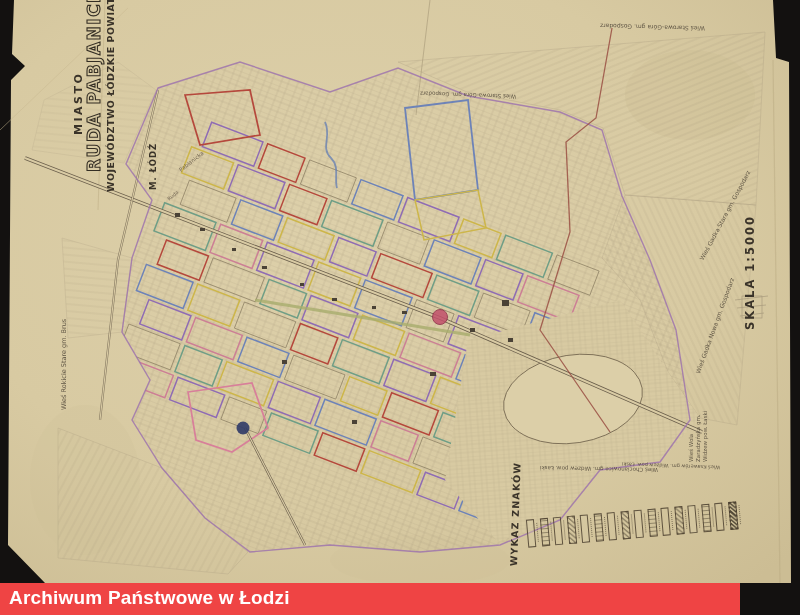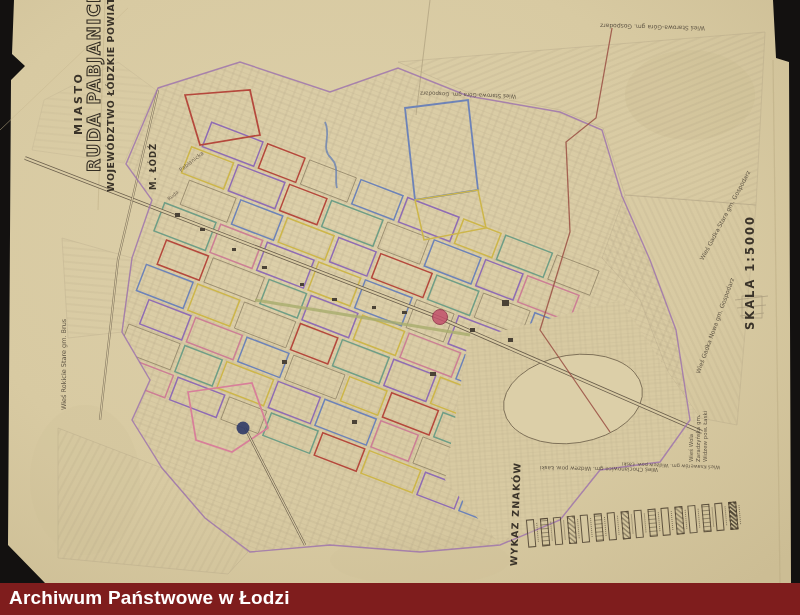--- a/index.html
+++ b/index.html
@@ -31,21 +31,21 @@
       transform:rotate(-5deg);display:flex;align-items:flex-start;gap:5.5px;}
   .lgbox{position:relative;width:6px;height:26px;border:1px solid rgba(75,64,47,.85);
       background:rgba(214,202,165,.4);flex:0 0 auto;}
   .lgbox::after{content:"";position:absolute;right:-4px;top:3px;height:19px;
       border-left:1px dotted rgba(70,60,45,.6);}
   .lgbox.v1{background:repeating-linear-gradient(0deg,rgba(90,80,60,.55) 0 1px,transparent 1px 4px);}
   .lgbox.v2{background:radial-gradient(rgba(80,70,52,.7) 18%,transparent 20%);background-size:4px 4px;}
   .lgbox.v3{background:repeating-linear-gradient(45deg,rgba(80,70,52,.5) 0 1px,transparent 1px 3.5px);}
   .lgbox:last-child{background:repeating-linear-gradient(45deg,rgba(60,52,38,.85) 0 1.5px,transparent 1.5px 3px);}
   
-  .footer{position:absolute;left:0;bottom:0;width:800px;height:32px;background:#7f1d1d;}
+  .footer{position:absolute;left:0;bottom:0;width:740px;height:32px;background:#ef4444;}
   .footer span{position:absolute;left:9px;top:4px;color:#fff;font-size:19px;font-weight:700;
       font-family:"Liberation Sans",sans-serif;letter-spacing:.2px;}
 </style>
 </head>
 <body>
 
 <div id="stage">
 
   <svg id="mapsvg" width="800" height="615" viewBox="0 0 800 615">
     <defs>

